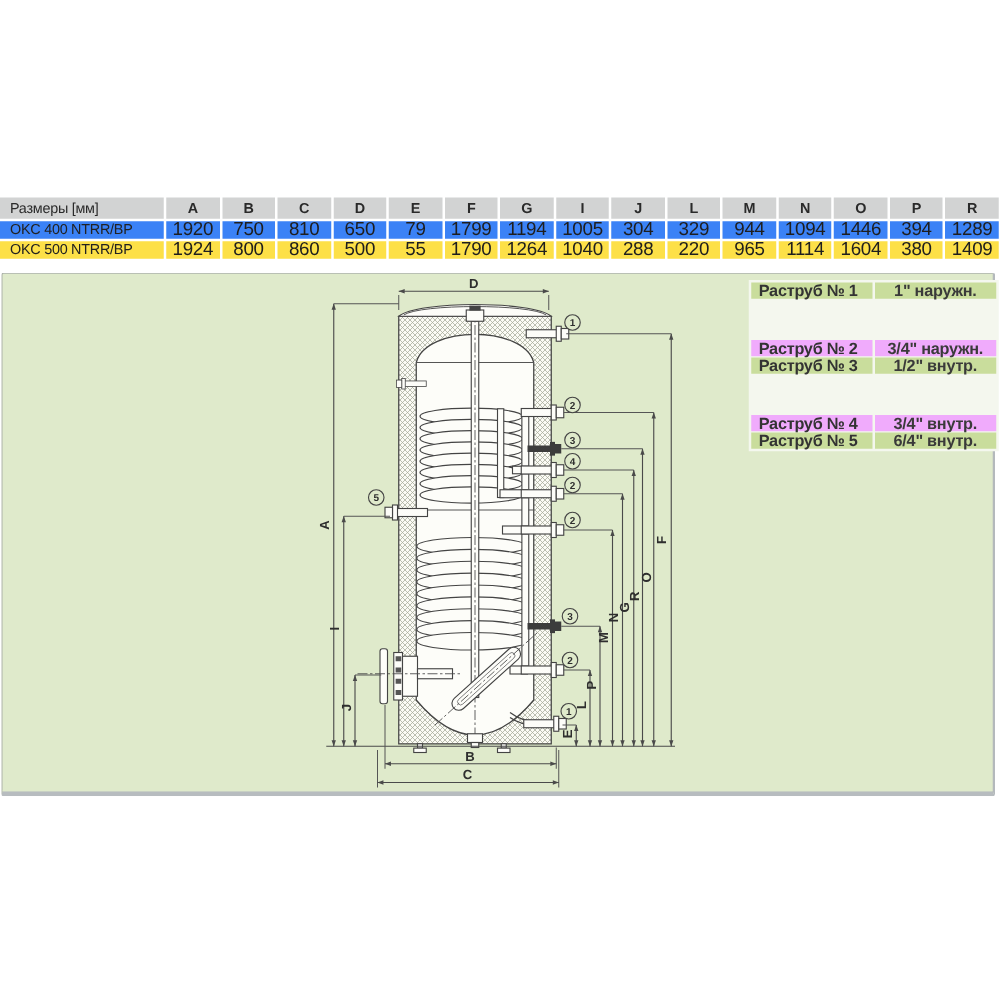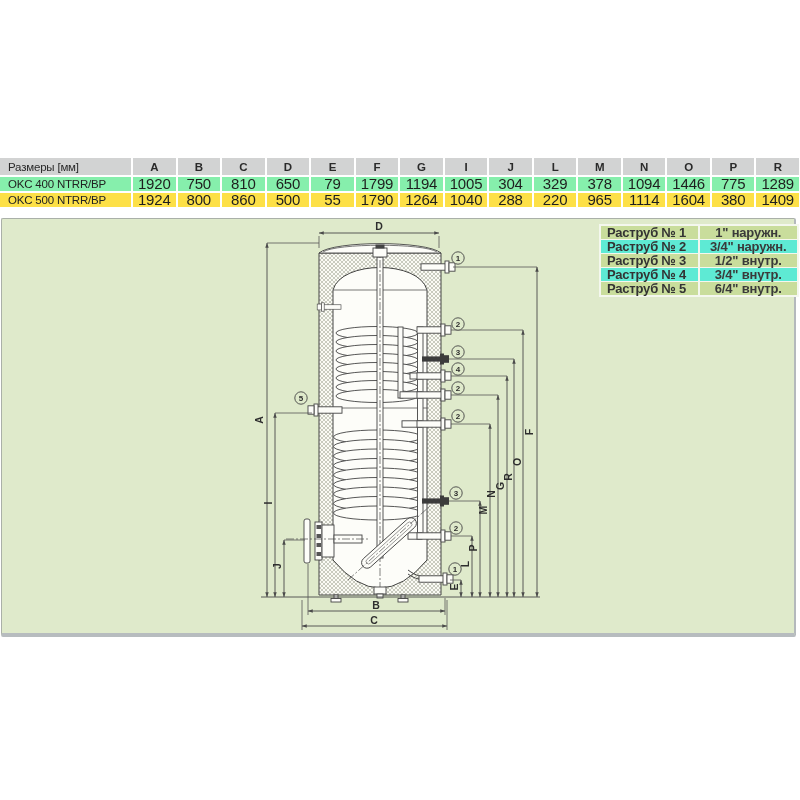--- a/index.html
+++ b/index.html
@@ -18,21 +18,21 @@
     column-gap:2px;row-gap:1.5px;
     background:#ffffff;
     font-size:11.5px;color:#222;
   }
   .dim-table .cell{
     height:14.5px;display:flex;align-items:center;justify-content:center;
     letter-spacing:-0.2px;
   }
   .dim-table .hdr{height:17px;background:#d2d3d3;font-weight:bold;color:#2a2a2a;}
   .dim-table .lbl{justify-content:flex-start;padding-left:8px;font-weight:normal;}
-  .dim-table .r0{background:#86efac;}
+  .dim-table .r0{background:#3b82f6;}
   .dim-table .r1{background:#fde047;}
   .dim-table .num{font-weight:400;font-size:15px;color:#1e1e1e;}
   
   .panel{
     position:absolute;left:1px;top:218px;width:795px;height:419px;
     box-sizing:border-box;
     background:#dfeacb;
     border-top:1px solid #aab0a8;
     border-left:1px solid #aab0a8;
     border-right:2px solid #b4b9bc;
@@ -46,21 +46,21 @@
     gap:1.5px;padding:2px;background:#f4f7ee;
     font-size:13px;color:#333;
   }
   .legend .lcell{
     height:12.5px;display:flex;align-items:center;
     font-weight:bold;letter-spacing:-0.2px;
   }
   .legend .name{padding-left:6px;justify-content:flex-start;}
   .legend .val{justify-content:center;font-weight:bold;color:#3a3a3a;}
   .legend .g{background:#c9dd9c;}
-  .legend .w{background:#5eead4;}
+  .legend .w{background:#f0abfc;margin-top:32px;}
   
   svg.draw{position:absolute;left:0;top:0;}
   .ln{stroke:#444;stroke-width:1;fill:none;}
   .thin{stroke:#555;stroke-width:0.8;fill:none;}
   .dim{stroke:#4a4a4a;stroke-width:0.9;fill:none;}
   .dd{stroke:#4a4a4a;stroke-width:0.7;fill:none;stroke-dasharray:8 2 2 2;}
   .wfill{fill:#fdfdf9;stroke:#444;stroke-width:0.9;}
   .dimtxt{font-family:"Liberation Sans",sans-serif;font-size:10.5px;font-weight:bold;fill:#2e2e2e;}
   .ctxt{font-family:"Liberation Sans",sans-serif;font-size:8px;font-weight:bold;fill:#2e2e2e;}
 </style>
@@ -89,24 +89,24 @@
   <div class="cell r0 num">1920</div>
   <div class="cell r0 num">750</div>
   <div class="cell r0 num">810</div>
   <div class="cell r0 num">650</div>
   <div class="cell r0 num">79</div>
   <div class="cell r0 num">1799</div>
   <div class="cell r0 num">1194</div>
   <div class="cell r0 num">1005</div>
   <div class="cell r0 num">304</div>
   <div class="cell r0 num">329</div>
-  <div class="cell r0 num">378</div>
+  <div class="cell r0 num">944</div>
   <div class="cell r0 num">1094</div>
   <div class="cell r0 num">1446</div>
-  <div class="cell r0 num">775</div>
+  <div class="cell r0 num">394</div>
   <div class="cell r0 num">1289</div>
 
   <div class="cell r1 lbl">OKC 500 NTRR/BP</div>
   <div class="cell r1 num">1924</div>
   <div class="cell r1 num">800</div>
   <div class="cell r1 num">860</div>
   <div class="cell r1 num">500</div>
   <div class="cell r1 num">55</div>
   <div class="cell r1 num">1790</div>
   <div class="cell r1 num">1264</div>

